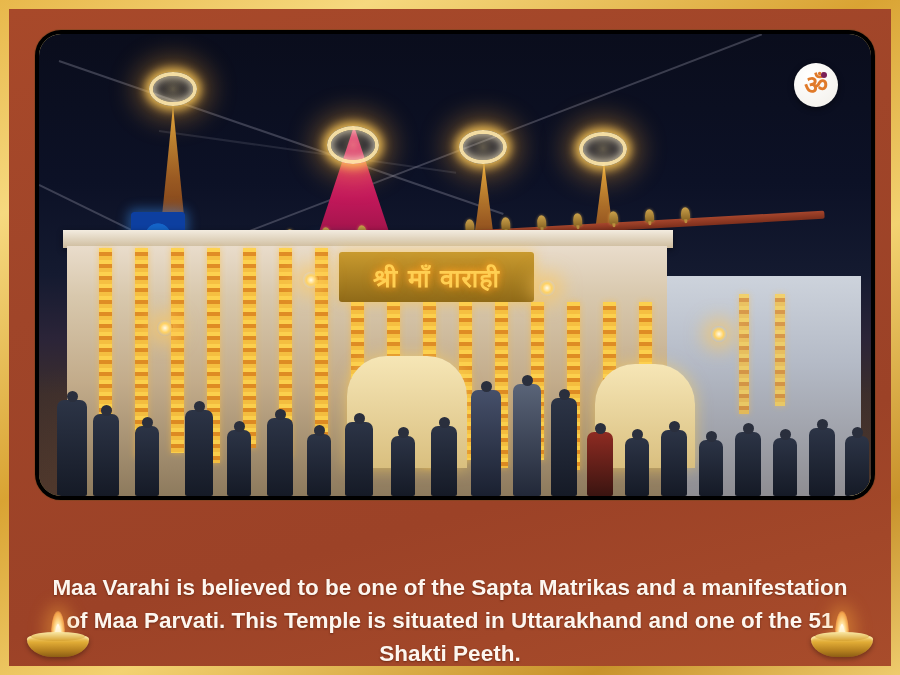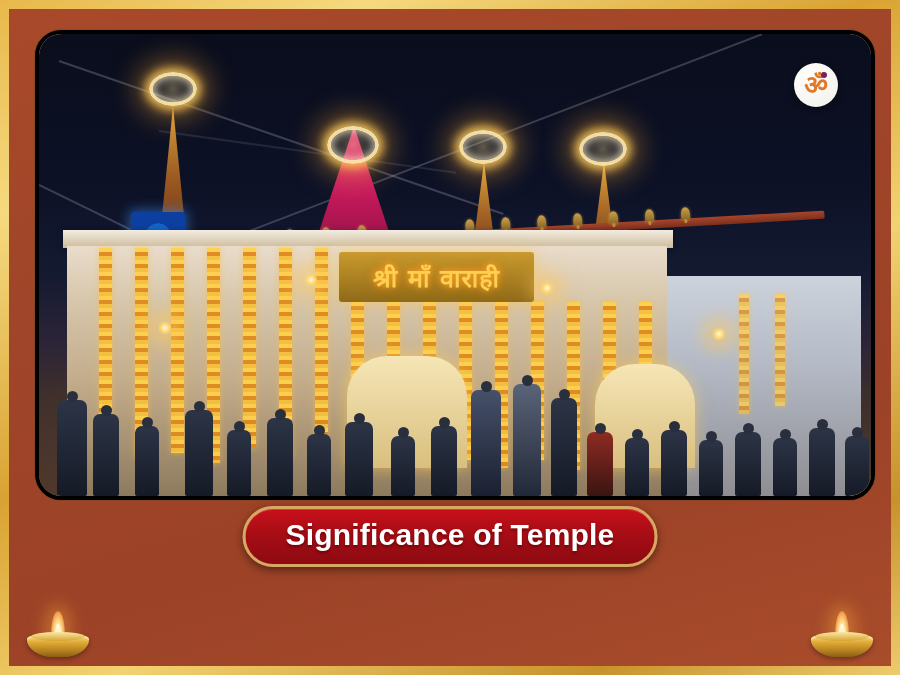--- a/index.html
+++ b/index.html
@@ -348,24 +348,22 @@
         <div class="person" style="left:770px; width:26px; height:68px;"></div>
         <div class="person" style="left:806px; width:24px; height:60px;"></div>
       </div>
 
       <div class="logo">
         <span>ॐ</span>
         <i class="dot"></i>
       </div>
     </div>
 
-    <div class="title-pill">
-      <h1>Significance of Temple</h1>
-    </div>
-
+
+    <p class="caption">Maa Varahi is believed to be one of the Sapta Matrikas and a manifestation of Maa Parvati. This Temple is situated in Uttarakhand and one of the 51 Shakti Peeth.</p>
 
     <div class="diya left">
       <div class="flame"></div>
       <div class="bowl"></div>
     </div>
     <div class="diya right">
       <div class="flame"></div>
       <div class="bowl"></div>
     </div>
 

